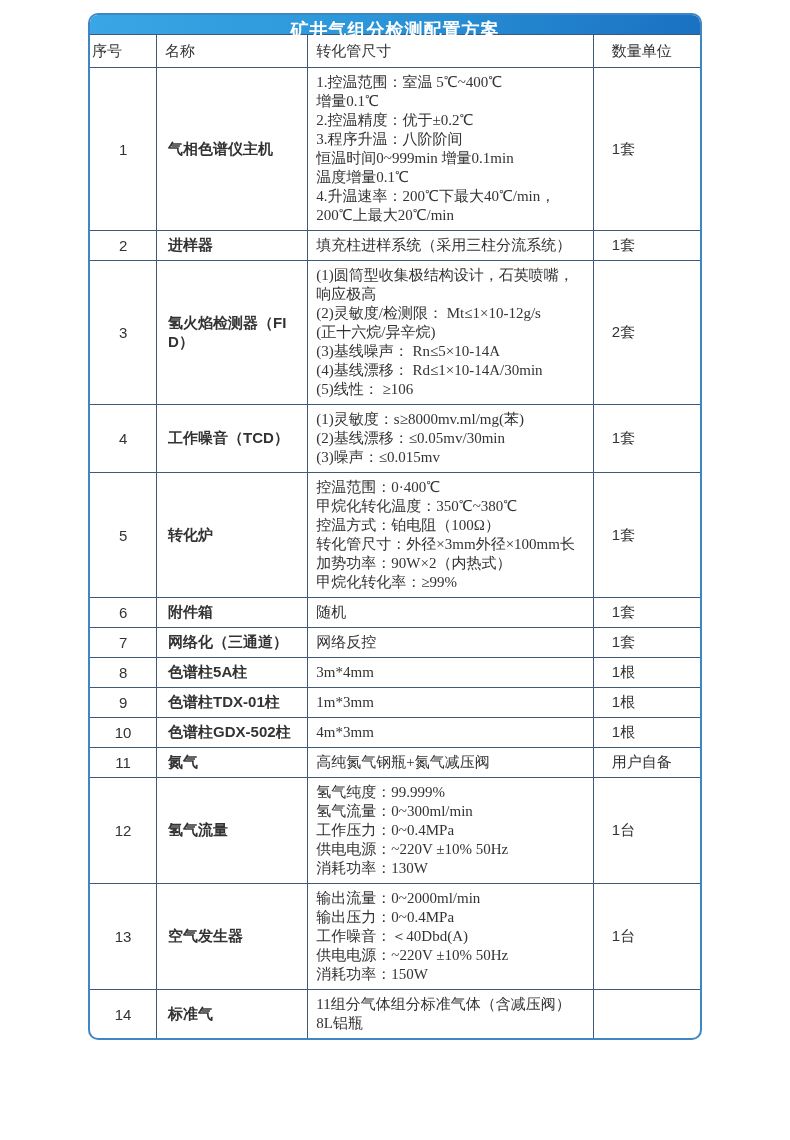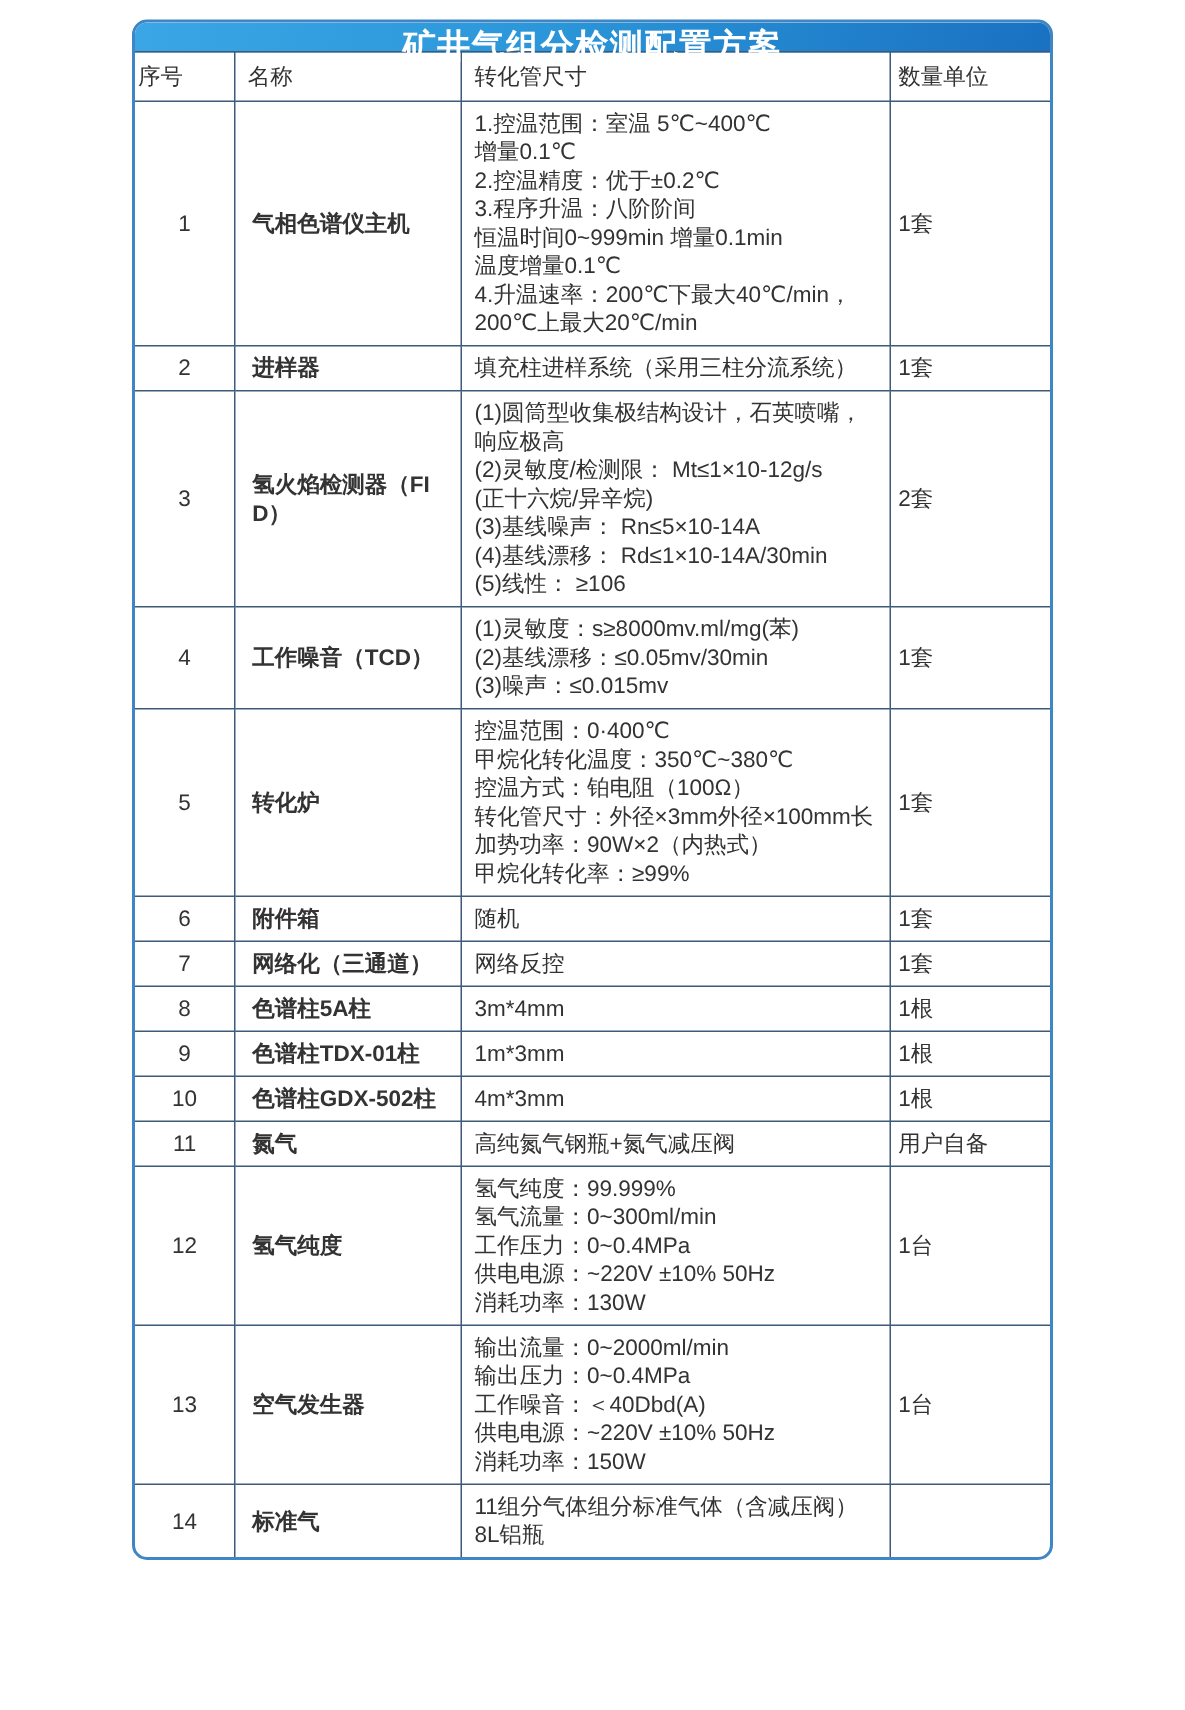--- a/index.html
+++ b/index.html
@@ -7,33 +7,33 @@
     width:790px; height:1140px; background:#ffffff; overflow:hidden;
     font-family:"Liberation Sans","DejaVu Sans",sans-serif;
     -webkit-font-smoothing:antialiased;
   }
   .sheet {
     width:610px; margin:13px auto 0; background:#ffffff;
     border:2px solid #3f86c4; border-radius:10px; overflow:hidden;
   }
   .titlebar {
     height:20px; line-height:31px; text-align:center;
-    color:#ffffff; font-size:22px; font-weight:bold; letter-spacing:1px;
+    color:#ffffff; font-size:18px; font-weight:bold; letter-spacing:1px;
     background:linear-gradient(100deg,#3aa6e5 0%,#2b96d9 45%,#1a71c2 100%);
   }
   table { width:100%; border-collapse:collapse; table-layout:fixed; }
   th,td {
     border:1px solid #3d5a78; color:#333333; font-size:15px;
     vertical-align:middle; padding:5px 8px; word-break:break-all;
   }
   tr.hdr th { font-weight:normal; height:22px; text-align:left; }
   th.c-no, td.c-no { text-align:center; padding-left:2px; padding-right:2px; }
   td.c-name { padding-left:11px;font-weight:bold; }
-  td.c-qty, th.c-qty { padding-left:5px;margin-top:22px; }
-  td.c-spec div { line-height:19px; }
+  td.c-qty, th.c-qty { padding-left:18px;margin-top:22px; }
+  td.c-spec div { line-height:19px;font-family:Liberation Serif, serif; }
   
   table { margin:-1px; width:calc(100% + 2px); }
 </style>
 </head>
 <body>
 
 <div class="sheet">
   <div class="titlebar">矿井气组分检测配置方案</div>
   <table>
     <colgroup>
@@ -165,21 +165,21 @@
     <td class="c-no">11</td>
     <td class="c-name">氮气</td>
     <td class="c-spec">
             <div>高纯氮气钢瓶+氮气减压阀</div>
           </td>
     <td class="c-qty">用户自备</td>
   </tr>
 
   <tr>
     <td class="c-no">12</td>
-    <td class="c-name">氢气纯度</td>
+    <td class="c-name">氢气流量</td>
     <td class="c-spec">
             <div>氢气纯度：99.999%</div>
             <div>氢气流量：0~300ml/min</div>
             <div>工作压力：0~0.4MPa</div>
             <div>供电电源：~220V ±10% 50Hz</div>
             <div>消耗功率：130W</div>
           </td>
     <td class="c-qty">1台</td>
   </tr>
 

